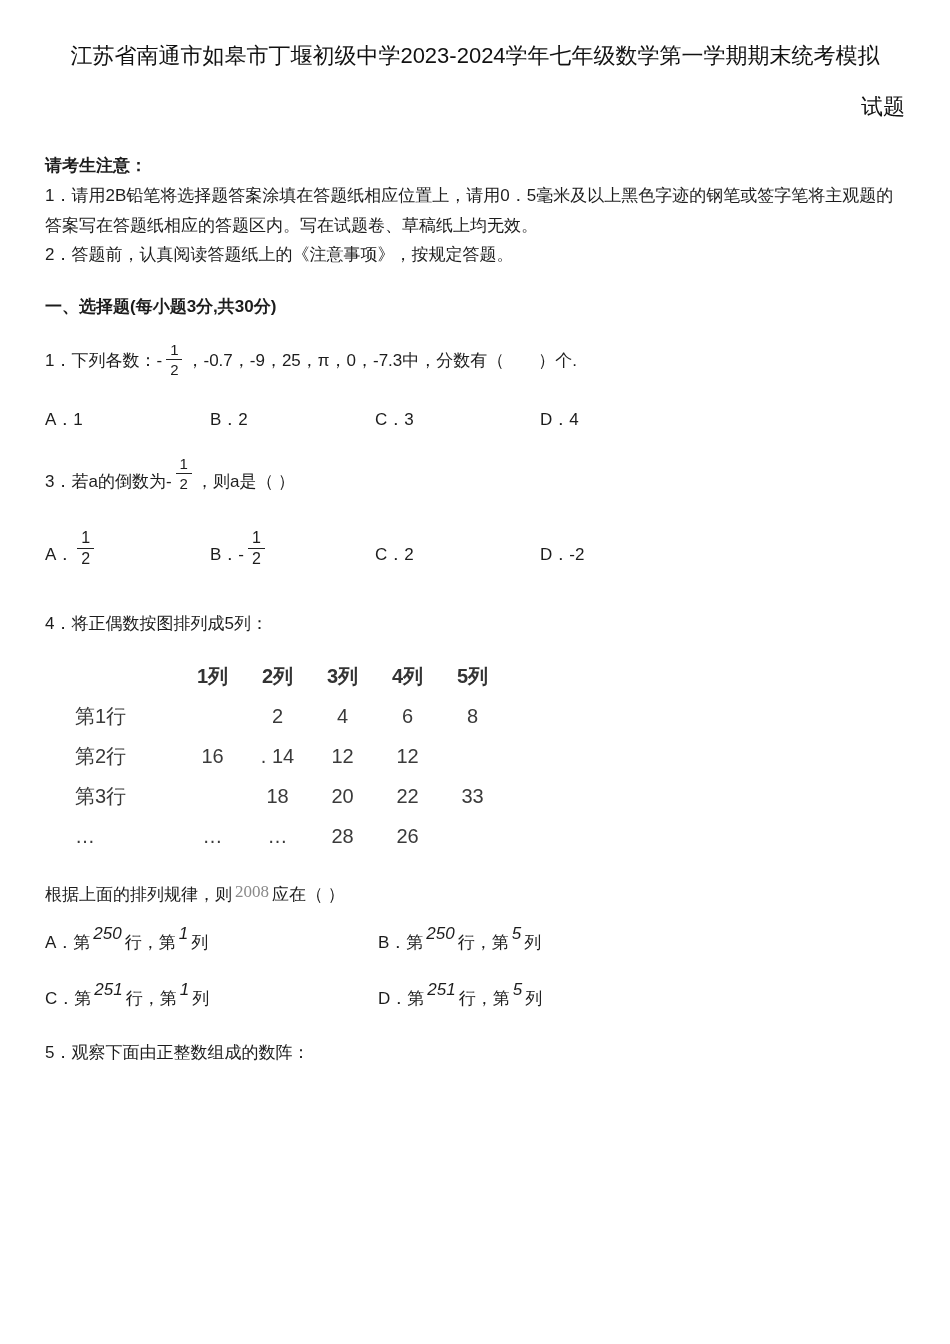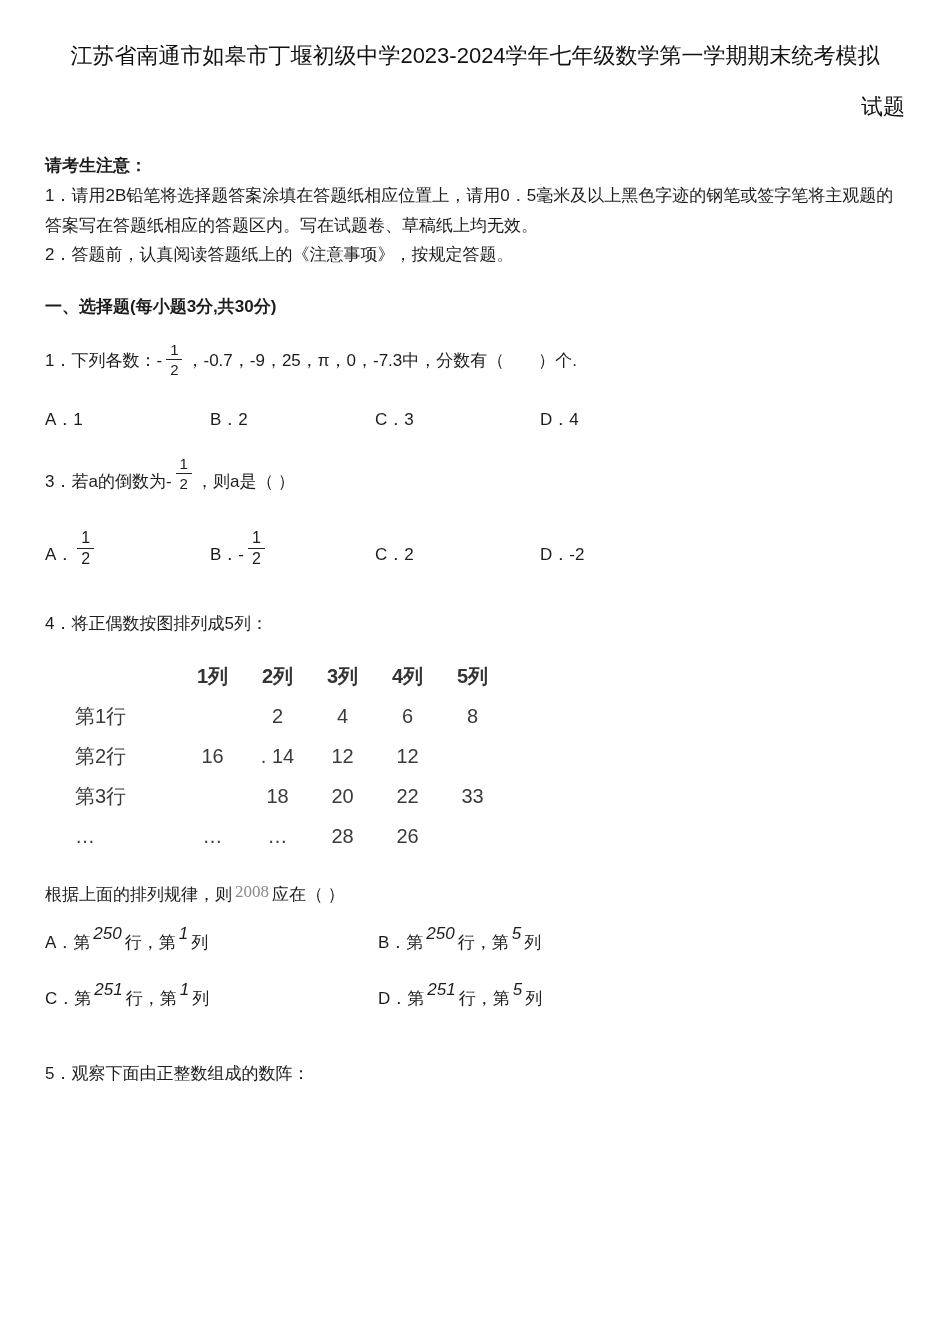--- a/index.html
+++ b/index.html
@@ -201,19 +201,19 @@
       <span class="opt opt-wide">
         <span>D．第</span>
           <span class="raised">251</span>
           <span>行，第</span>
           <span class="raised">5</span>
           <span>列</span>
       </span>
     </div>
   </div>
 
-  <div class="q" style="margin-top:45px;">
+  <div class="q" style="margin-top:24px;">
     <div class="stem">
       <span>5．观察下面由正整数组成的数阵：</span>
     </div>
   </div>
 
 </div>
 
 </body></html>

